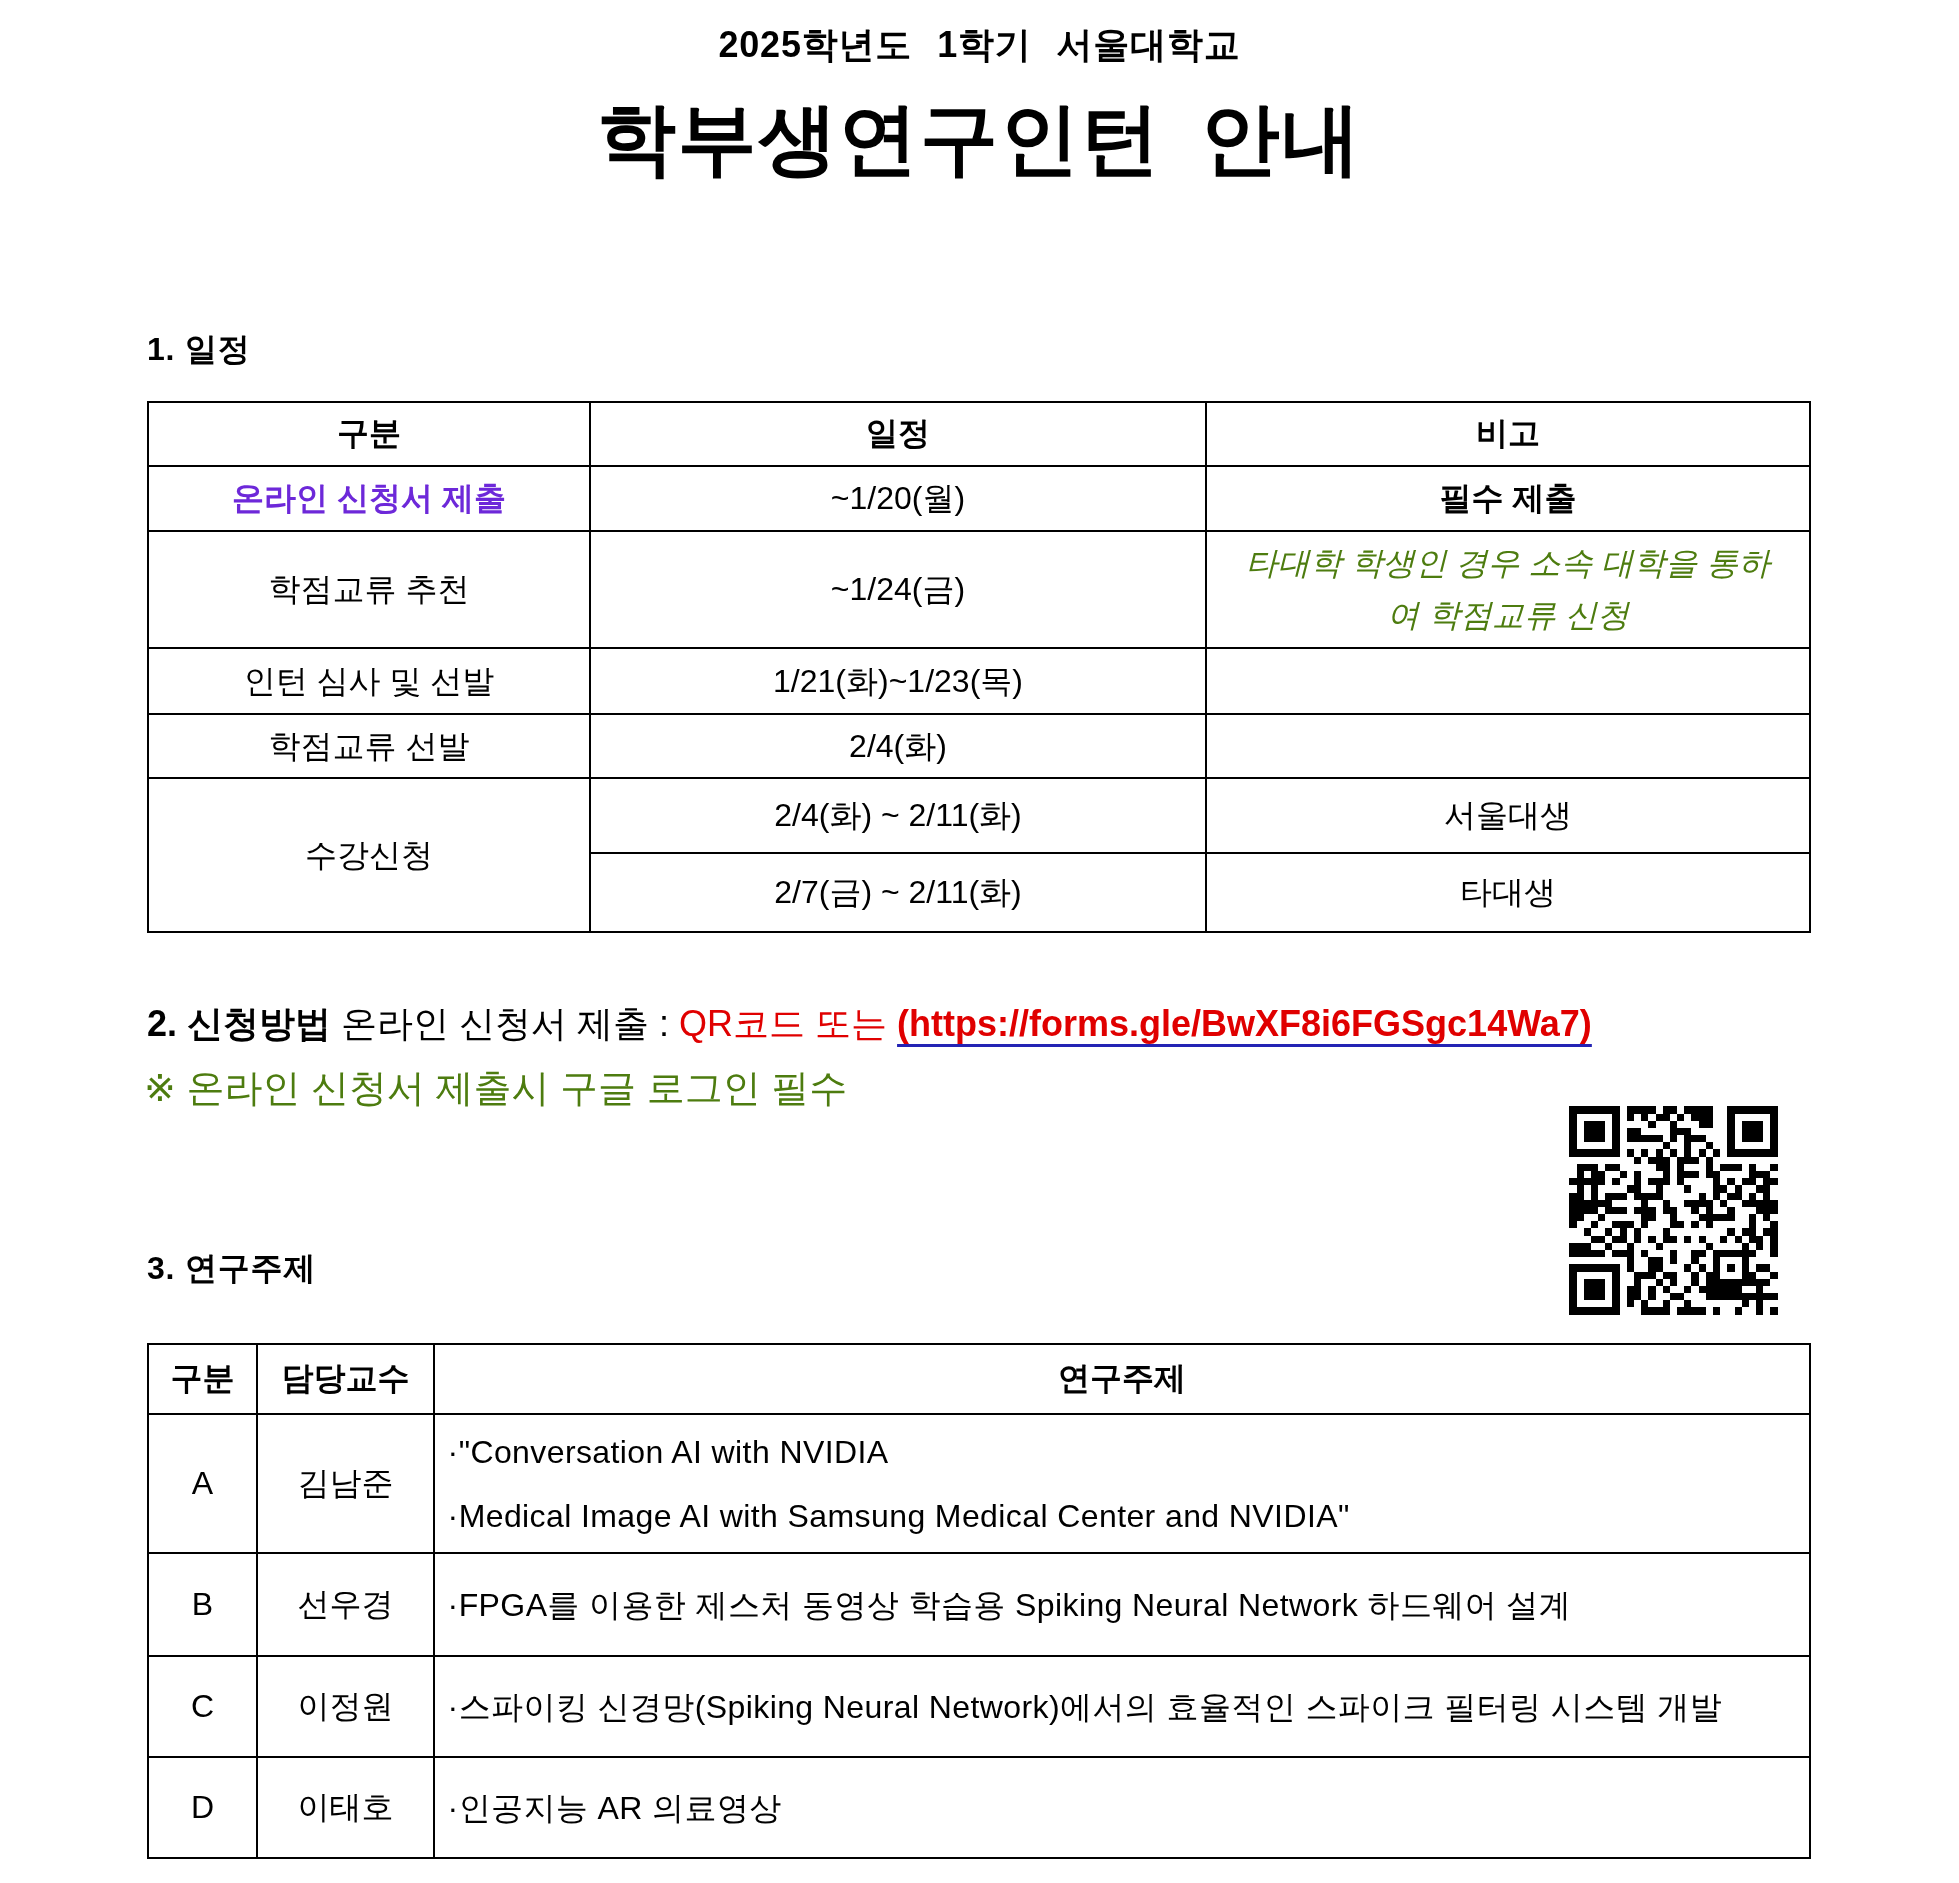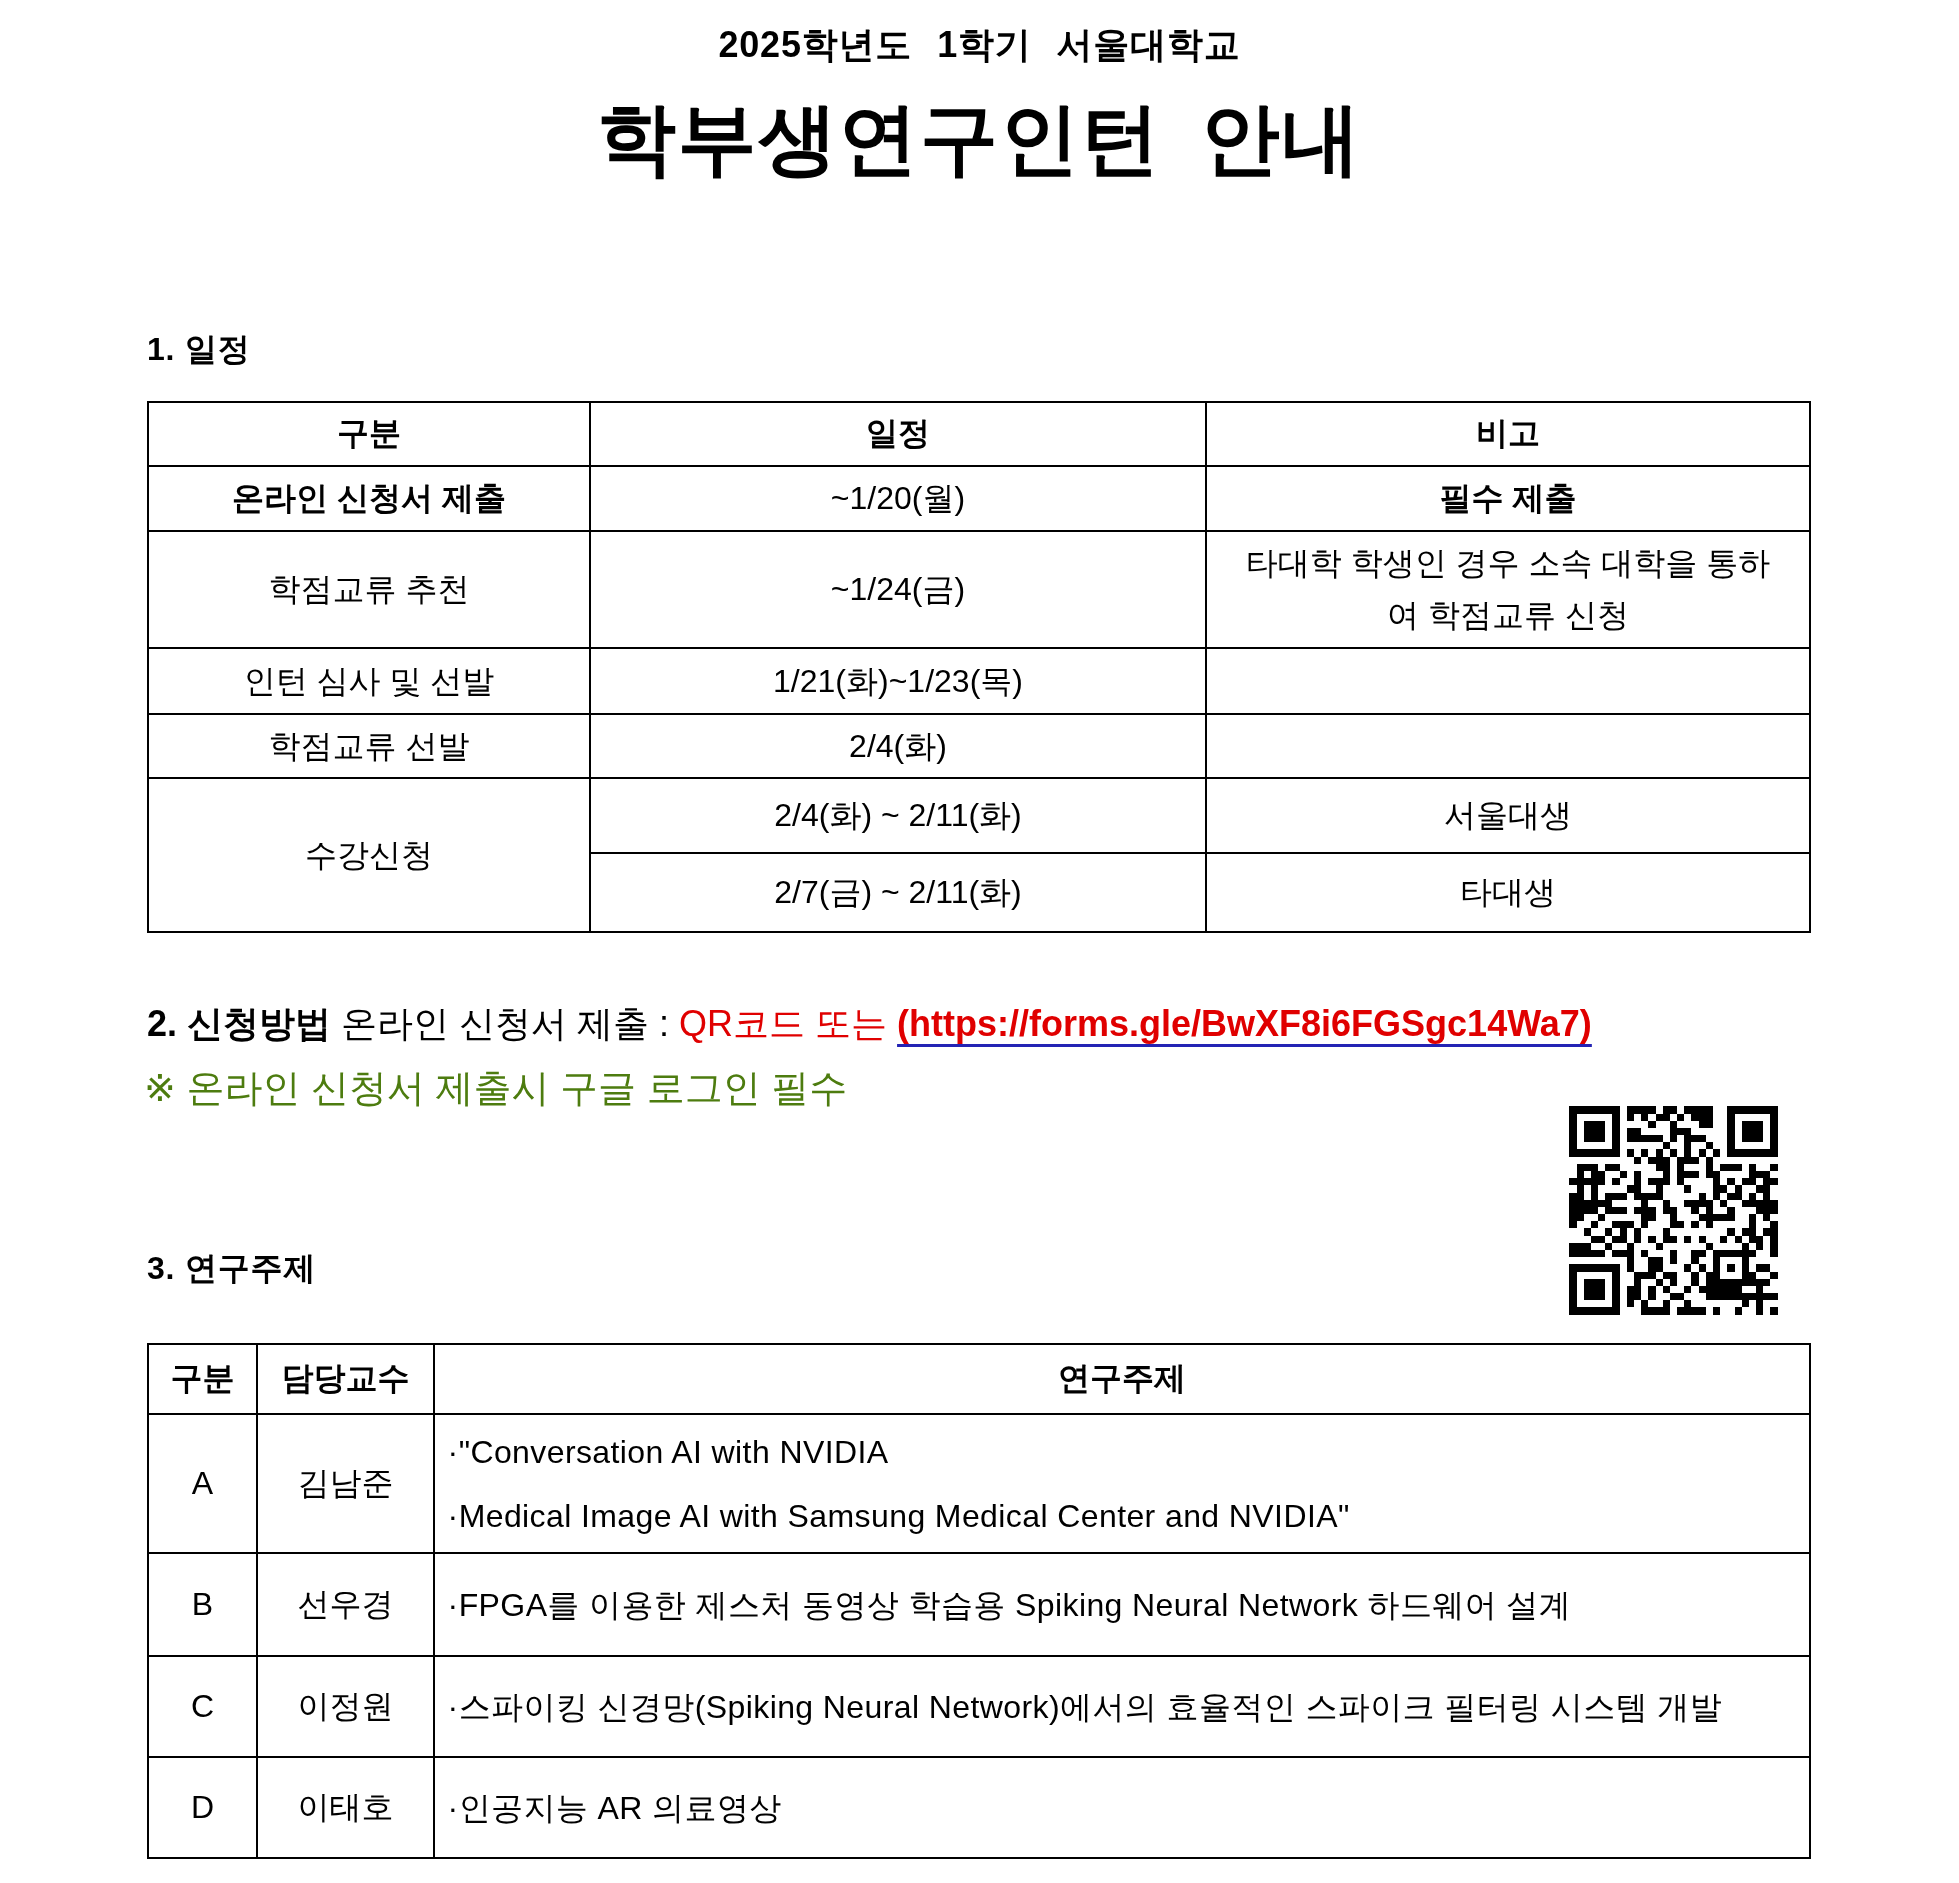--- a/index.html
+++ b/index.html
@@ -20,22 +20,22 @@
   
   table{border-collapse:collapse;table-layout:fixed;}
   td,th{border:2.4px solid #000;overflow:hidden;}
   .tbl{position:absolute;left:147px;width:1662px;background:#fff;}
 
   
   .tbl1{top:401px;}
   .tbl1 th{font-size:32px;font-weight:700;text-align:center;vertical-align:middle;}
   .tbl1 td{font-size:32px;text-align:center;vertical-align:middle;line-height:1.65;padding:4.7px 11px;}
   .col-cat{width:442px;} .col-sch{width:616px;} .col-note{width:604px;}
-  .red{color:#000000;}
-  .red-bold{color:#000000;font-weight:700;}
+  .red{color:#4d7c0f;font-style:italic;}
+  .red-bold{color:#6d28d9;font-weight:700;}
   .bold{font-weight:700;}
 
   
   .apply-line{position:absolute;left:147px;top:1000px;font-size:36px;white-space:nowrap;}
   .apply-line .h{font-weight:700;}
   .apply-line .qr-label{color:#e00000;font-weight:400;}
   .apply-link{color:#e00000;font-weight:700;text-decoration:underline;
               text-decoration-color:#2323b4;text-decoration-thickness:3.2px;text-underline-offset:8px;}
   .note{position:absolute;left:144px;color:#4d7c0f;font-size:38px;white-space:nowrap;}
   .note1{top:1063px;} .note2{top:1124px;}

